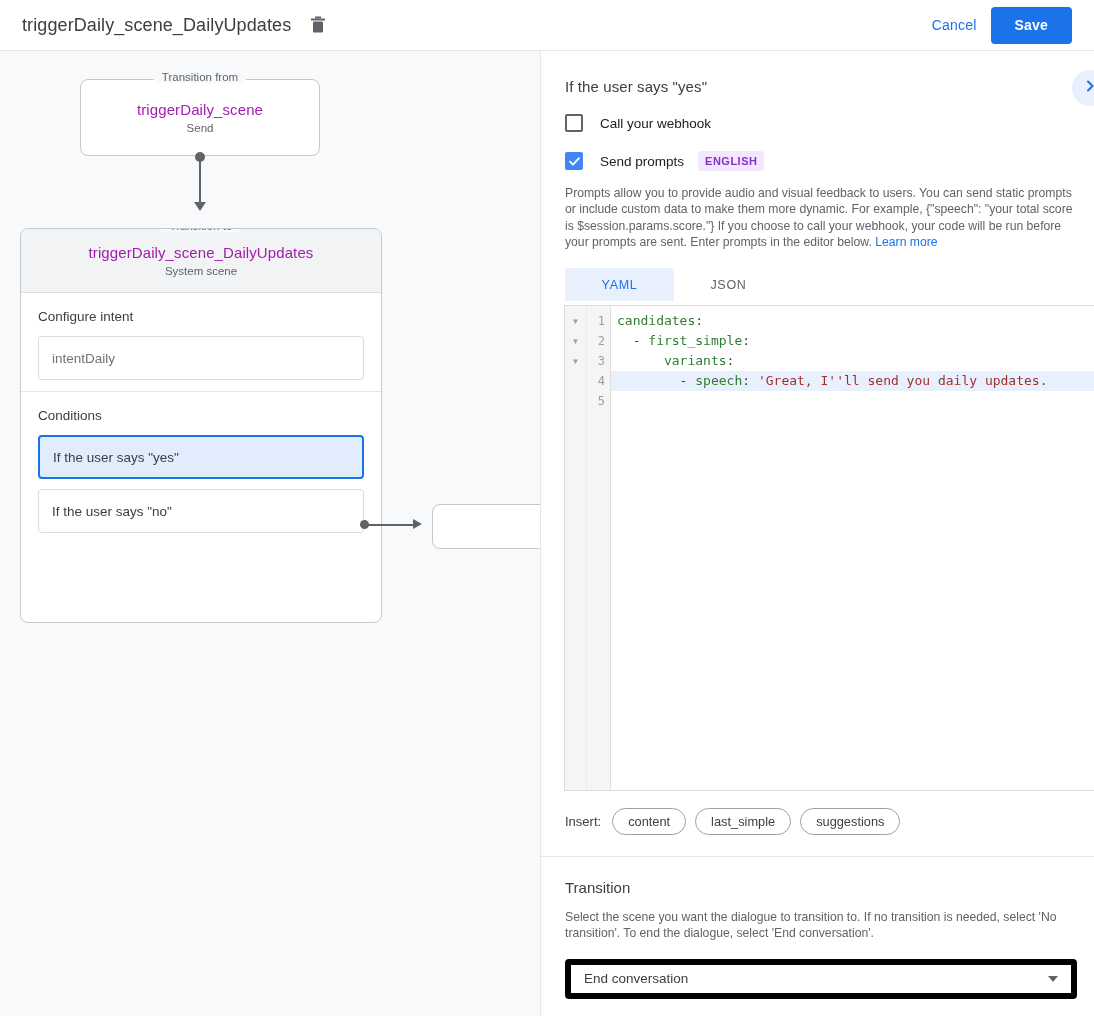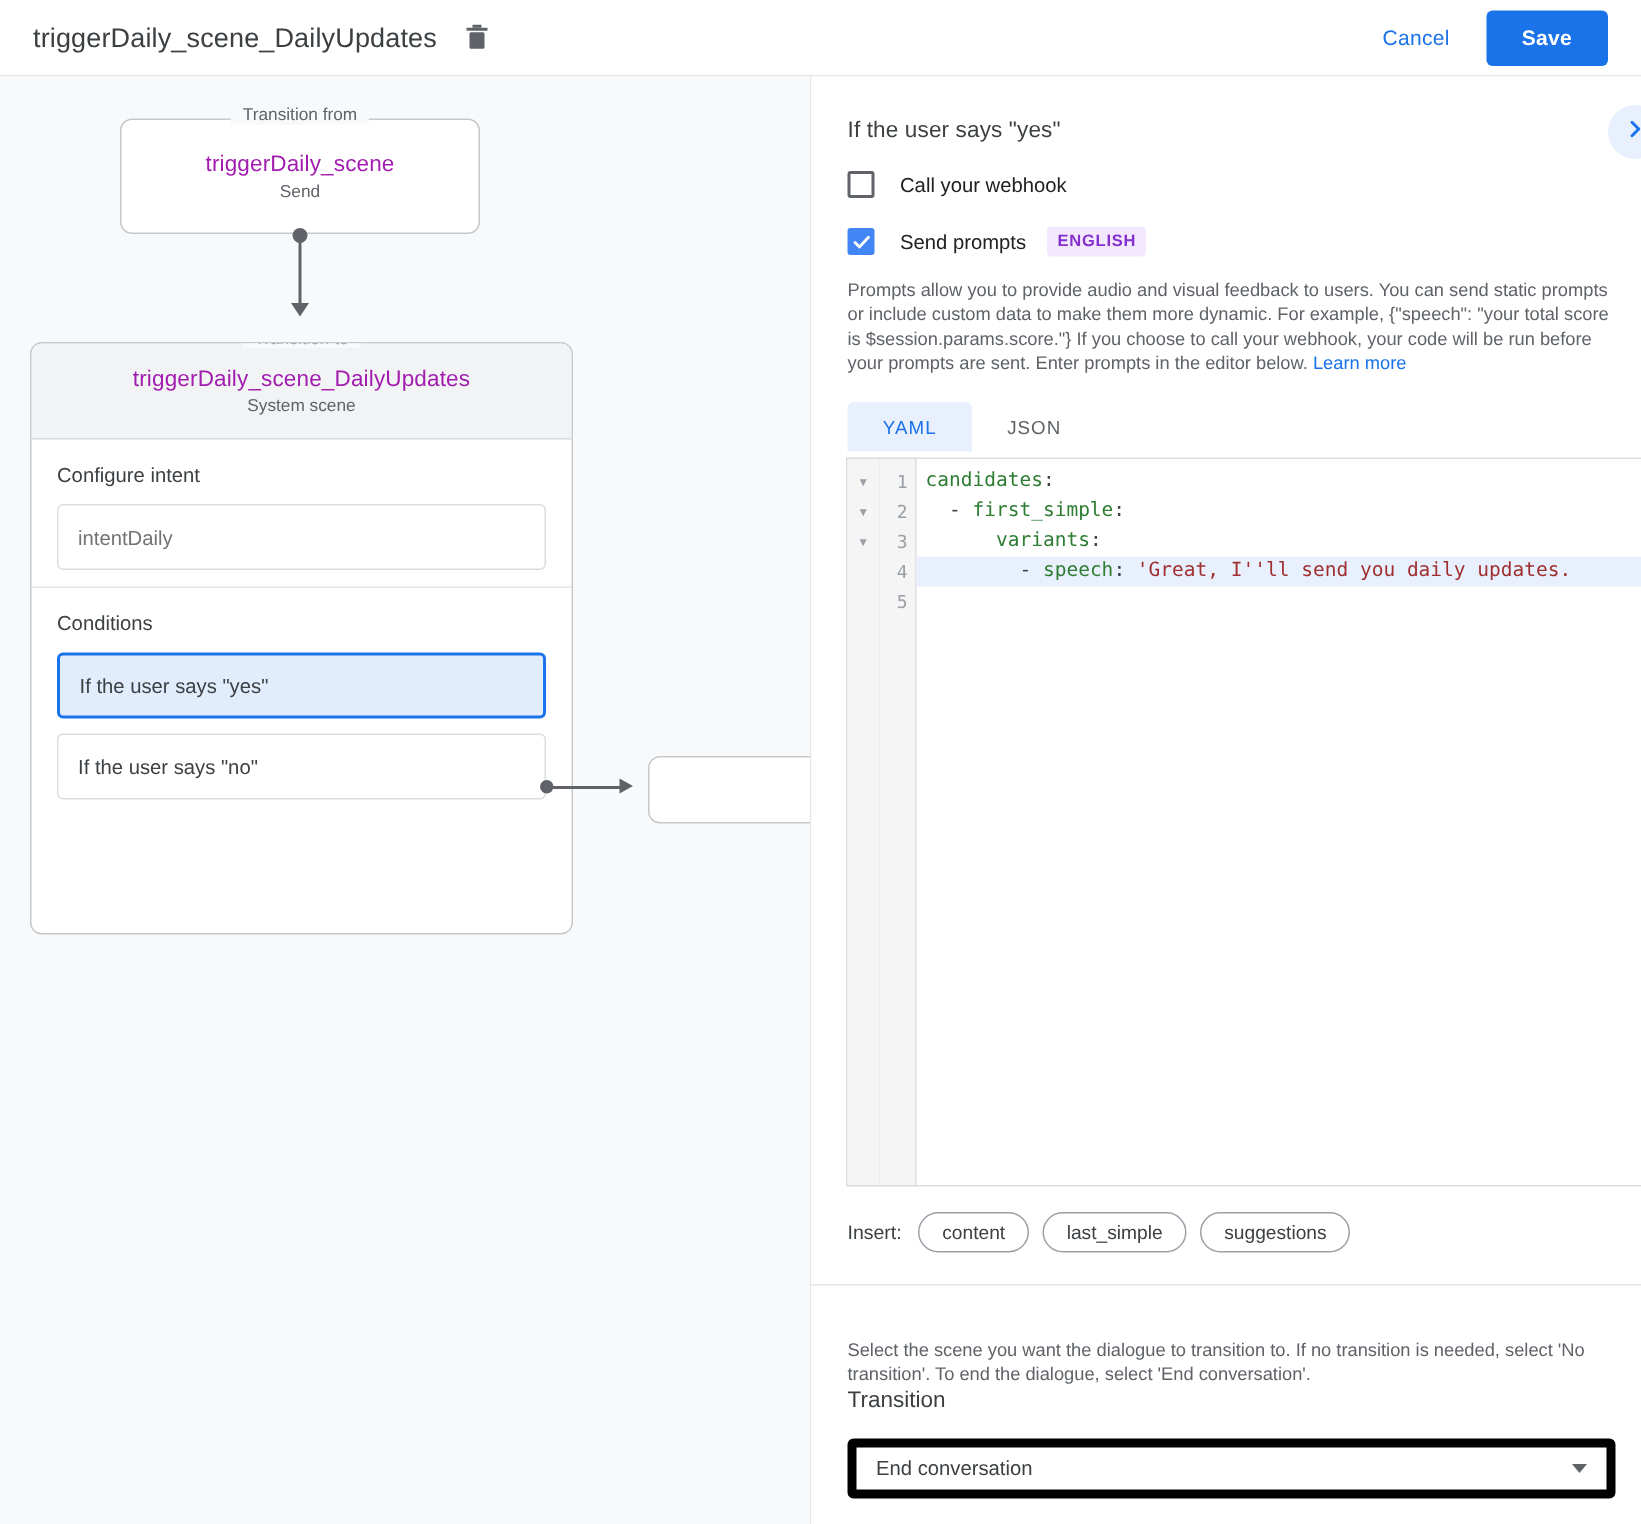--- a/index.html
+++ b/index.html
@@ -24,21 +24,21 @@
     font-size: 18px; color: #3c4043; letter-spacing: .1px;
     white-space: nowrap;
   }
   #delete-btn {
     margin-left: 14px; width: 26px; height: 26px;
     display: flex; align-items: center; justify-content: center;
     cursor: pointer; border-radius: 50%;
   }
   #delete-btn svg { display: block; }
   #topbar-actions {
-    margin-left: auto; display: flex; align-items: center; gap: 10px;
+    margin-left: auto; display: flex; align-items: center; 
     margin-right: 22px;
   }
   #cancel-button {
     color: #1a73e8; font-size: 14px; font-weight: 500;
     padding: 8px 14px; border-radius: 4px; background: none; border: none;
     cursor: pointer; letter-spacing: .2px;
   }
   #save-button {
     background: #1a73e8; color: #ffffff; font-size: 14px; font-weight: 700;
     border: none; border-radius: 4px; padding: 0 24px; height: 37px;
@@ -186,21 +186,21 @@
     margin: 14px 17px 0 24px;
     font-size: 12.2px; line-height: 16.3px; color: #5f6368;
   }
   #learn-more { color: #1a73e8; cursor: pointer; }
 
   
   #editor-tabs {
     display: flex; margin: 18px 0 0 24px;
   }
   .editor-tab {
-    width: 83px; height: 33px; display: flex; align-items: center;
+    width: 109px; height: 33px; display: flex; align-items: center;
     justify-content: center; font-size: 12.5px; font-weight: 500;
     letter-spacing: .7px; color: #5f6368; cursor: pointer;
     border-radius: 4px 4px 0 0;
   }
   .editor-tab.active { background: #e8f0fe; color: #1a73e8; }
 
   
   #code-editor {
     position: relative; margin-left: 23px; margin-top: 4px;
     width: 537px; height: 486px;
@@ -392,20 +392,20 @@
   <div id="insert-row">
     <span id="insert-label">Insert:</span>
     <span class="insert-chip">content</span>
     <span class="insert-chip">last_simple</span>
     <span class="insert-chip">suggestions</span>
   </div>
 
   <div id="section-divider"></div>
 
   <div id="transition-section">
+    <div id="transition-heading">Transition</div>
     <div id="transition-desc">Select the scene you want the dialogue to transition to. If no transition is needed, select 'No transition'. To end the dialogue, select 'End conversation'.</div>
-    <div id="transition-heading">Transition</div>
     <div id="transition-select">
       <span>End conversation</span>
       <span id="select-caret"></span>
     </div>
   </div>
 </div>
 
 </body></html>

